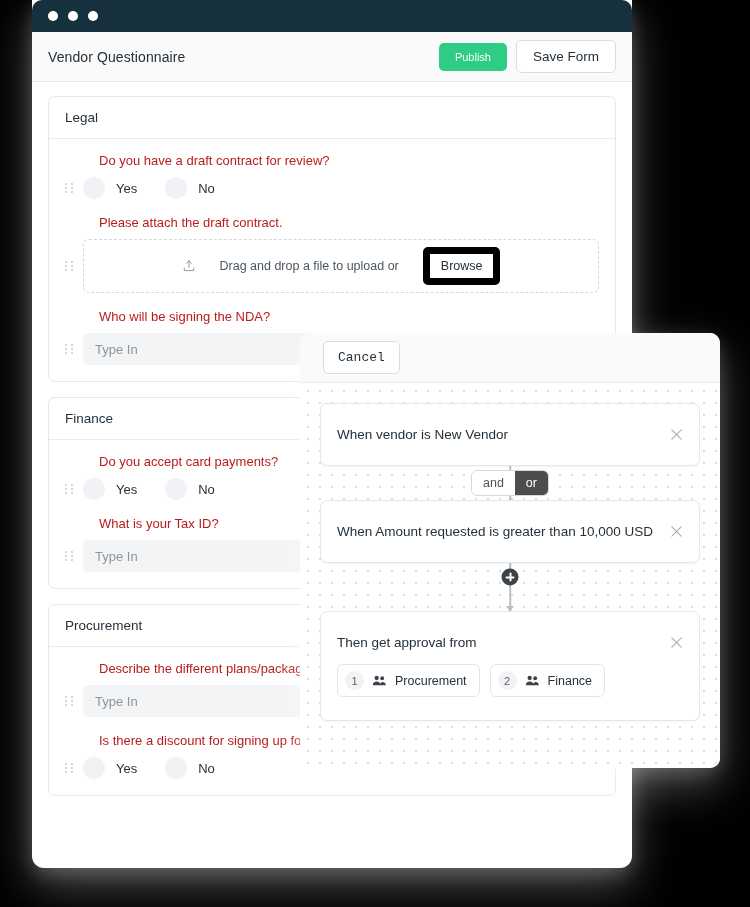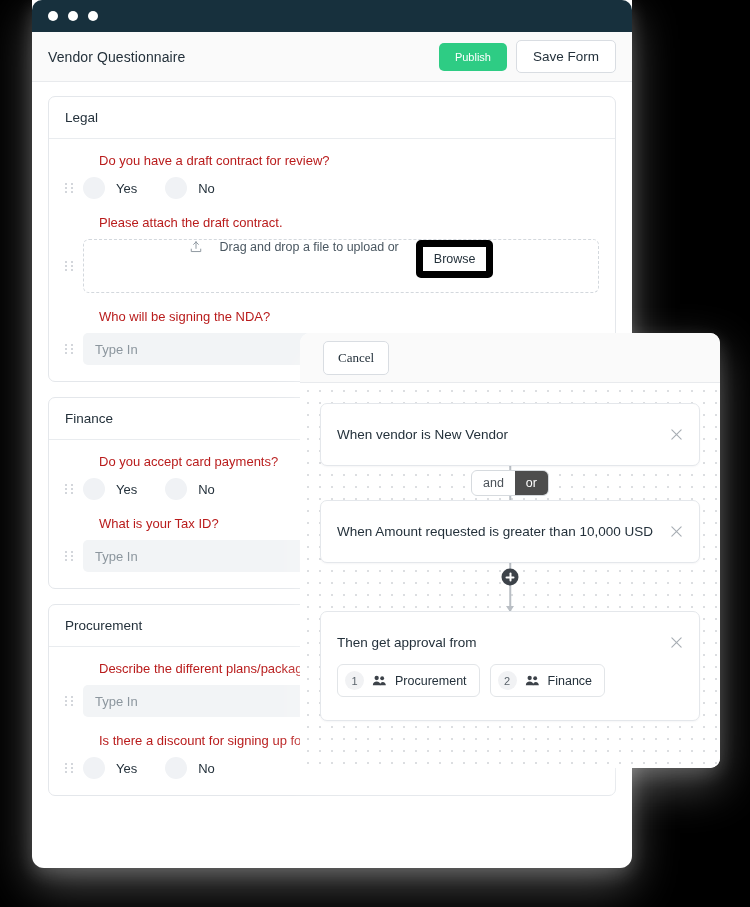--- a/index.html
+++ b/index.html
@@ -69,21 +69,21 @@
   .radio-label { font-size: 13px; color: #24313B; margin: 0 28px 0 11px; }
 
   .textinput {
     flex: 1; background: #F2F4F6; border-radius: 5px; height: 32px;
     display: flex; align-items: center; padding: 0 12px;
     font-size: 13px; color: #8C969E; cursor: text;
   }
 
   .dropzone {
     flex: 1; border: 1px dashed #D3D8DD; border-radius: 6px; height: 54px;
-    display: flex; align-items: flex-start; justify-content: center; gap: 17px;
+    display: flex; align-items: center; justify-content: center; gap: 24px;
     font-size: 12.5px; color: #4A5761; background: #fff;
   }
   .btn-browse {
     background: #fff; border: 7px solid #000000; border-radius: 5px;
     font-size: 12.5px; color: #24313B; padding: 5px 11px; cursor: pointer;
     font-family: inherit;
   }
   .upload-ico { width: 14px; height: 14px; display: block; }
 
   
@@ -98,21 +98,21 @@
     display: flex; align-items: center; padding: 0 14px;
   }
   .modal-title { flex: 1; font-size: 13.5px; color: #24313B; }
   .btn-create {
     background: #2ECC84; color: #fff; font-size: 13px; border: none;
     border-radius: 5px; padding: 8px 14px; cursor: pointer; font-family: inherit;
   }
   .btn-cancel {
     background: #fff; color: #24313B; font-size: 13px; border: 1px solid #D9DDE2;
     border-radius: 5px; padding: 8px 14px; margin-left: 9px; cursor: pointer;
-    font-family: Liberation Serif, serif;
+    font-family: Liberation Mono, monospace;
   }
   .canvas {
     position: relative; height: 385px; padding: 20px 20px 0 20px;
     background-color: #ffffff;
     background-image: radial-gradient(#DCDEE1 1px, transparent 1px);
     background-size: 12px 12px; background-position: 2px 2px;
   }
   .node {
     position: relative; background: #fff; border: 1px solid #E4E7EB;
     border-radius: 7px; box-shadow: 0 1px 2px rgba(20,30,40,.04);

